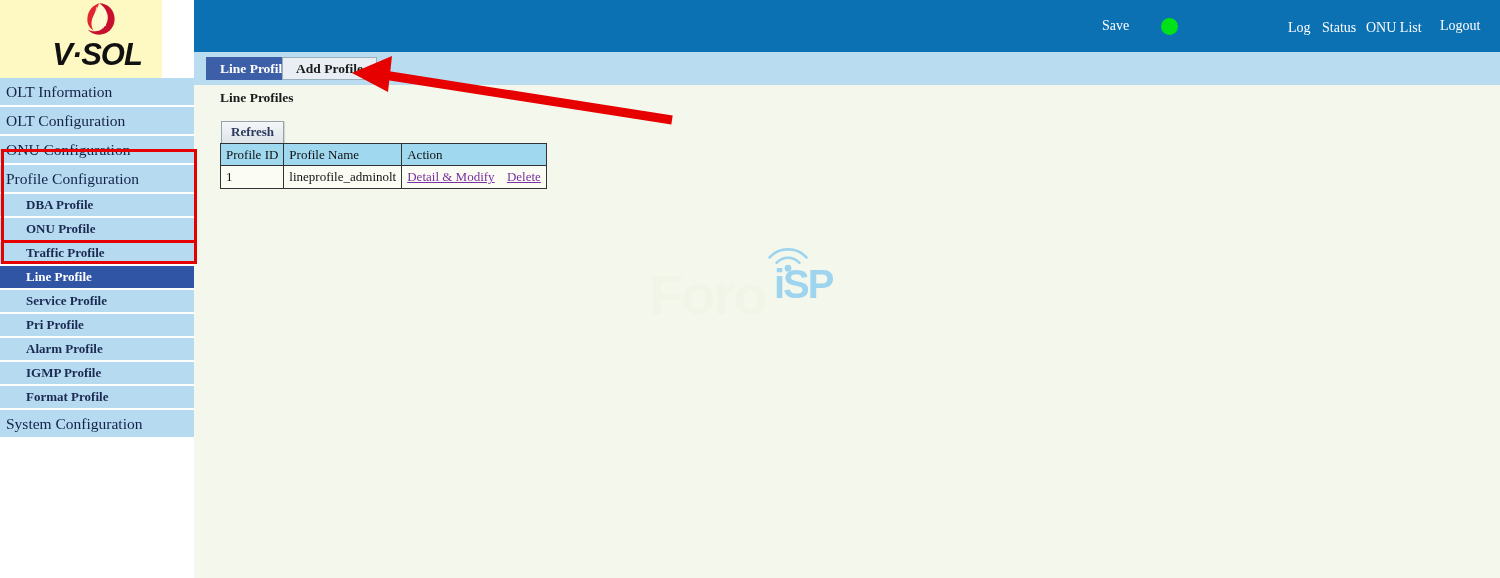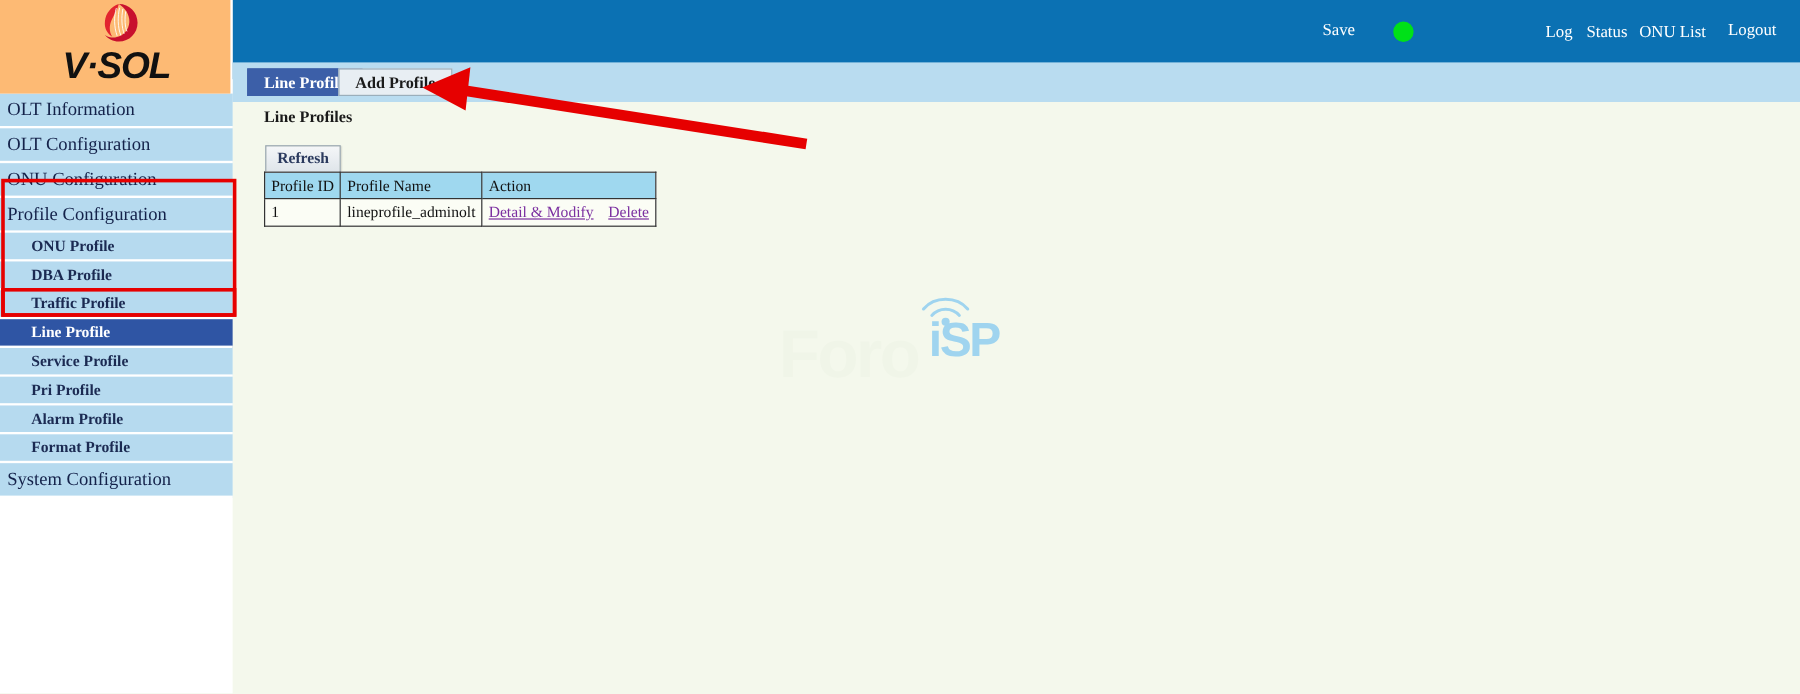--- a/index.html
+++ b/index.html
@@ -21,23 +21,23 @@
 
   
   #sidebar {
     position: absolute;
     left: 0; top: 0;
     width: 194px;
     height: 578px;
     background: #ffffff;
   }
   .logo-area {
-    width: 192px;
+    width: 162px;
     height: 78px;
-    background: #fdba74;
+    background: #fef9c3;
     position: relative;
   }
   .logo-mark {
     position: absolute;
     left: 82px; top: 2px;
     width: 34px; height: 34px;
   }
   .logo-text {
     position: absolute;
     left: 0; top: 38px;
@@ -277,27 +277,28 @@
         </g>
       </svg>
       <div class="logo-text">V·SOL</div>
     </div>
 
     <div class="menu" id="menu">
         <div class="menu-item top">OLT Information</div>
         <div class="menu-item top">OLT Configuration</div>
         <div class="menu-item top">ONU Configuration</div>
         <div class="menu-item top">Profile Configuration</div>
+        <div class="menu-item sub">DBA Profile</div>
         <div class="menu-item sub">ONU Profile</div>
-        <div class="menu-item sub">DBA Profile</div>
         <div class="menu-item sub">Traffic Profile</div>
         <div class="menu-item sub active">Line Profile</div>
         <div class="menu-item sub">Service Profile</div>
         <div class="menu-item sub">Pri Profile</div>
         <div class="menu-item sub">Alarm Profile</div>
+        <div class="menu-item sub">IGMP Profile</div>
         <div class="menu-item sub">Format Profile</div>
         <div class="menu-item top">System Configuration</div>
       </div>
 
     <div class="redbox" id="redbox-group"></div>
     <div class="redbox" id="redbox-line"></div>
   </div>
 
   <div id="header">
     <span class="hdr-link" id="hdr-save">Save</span>

